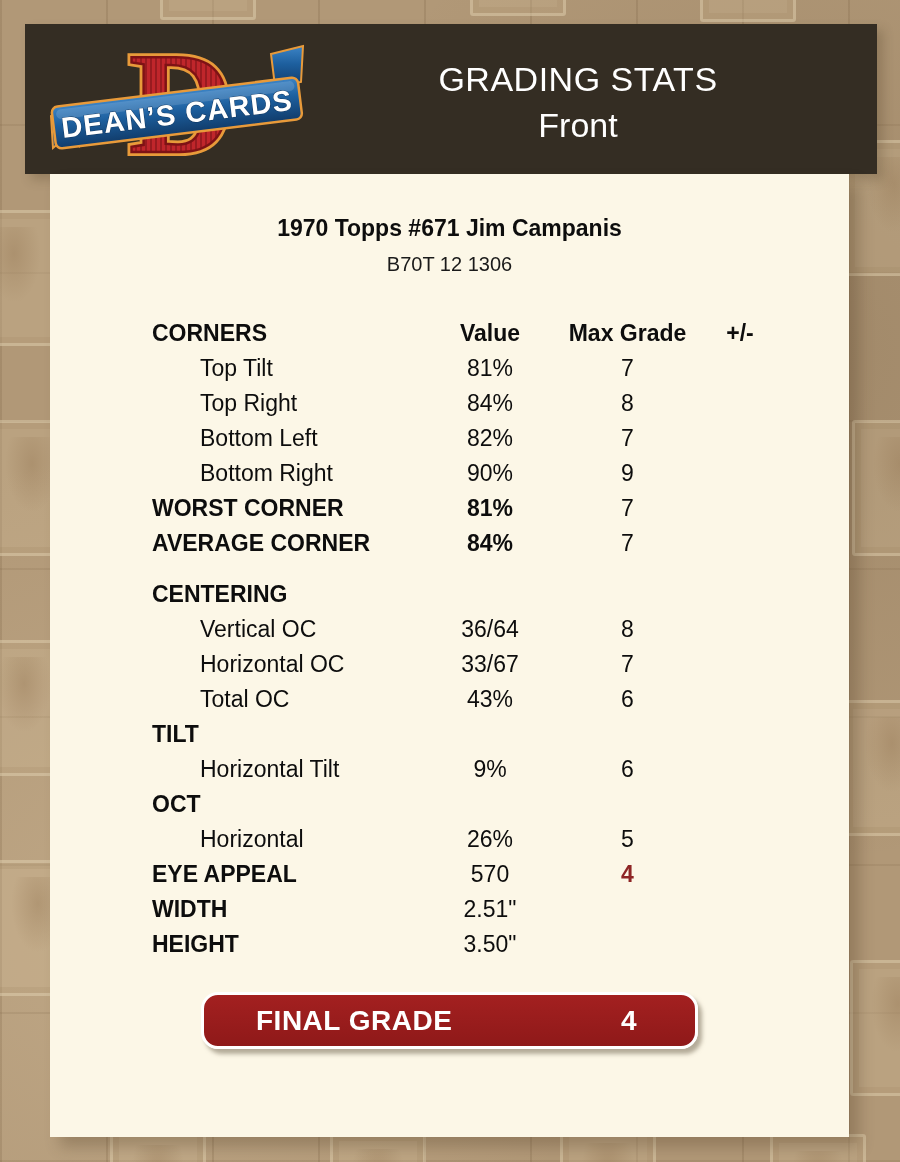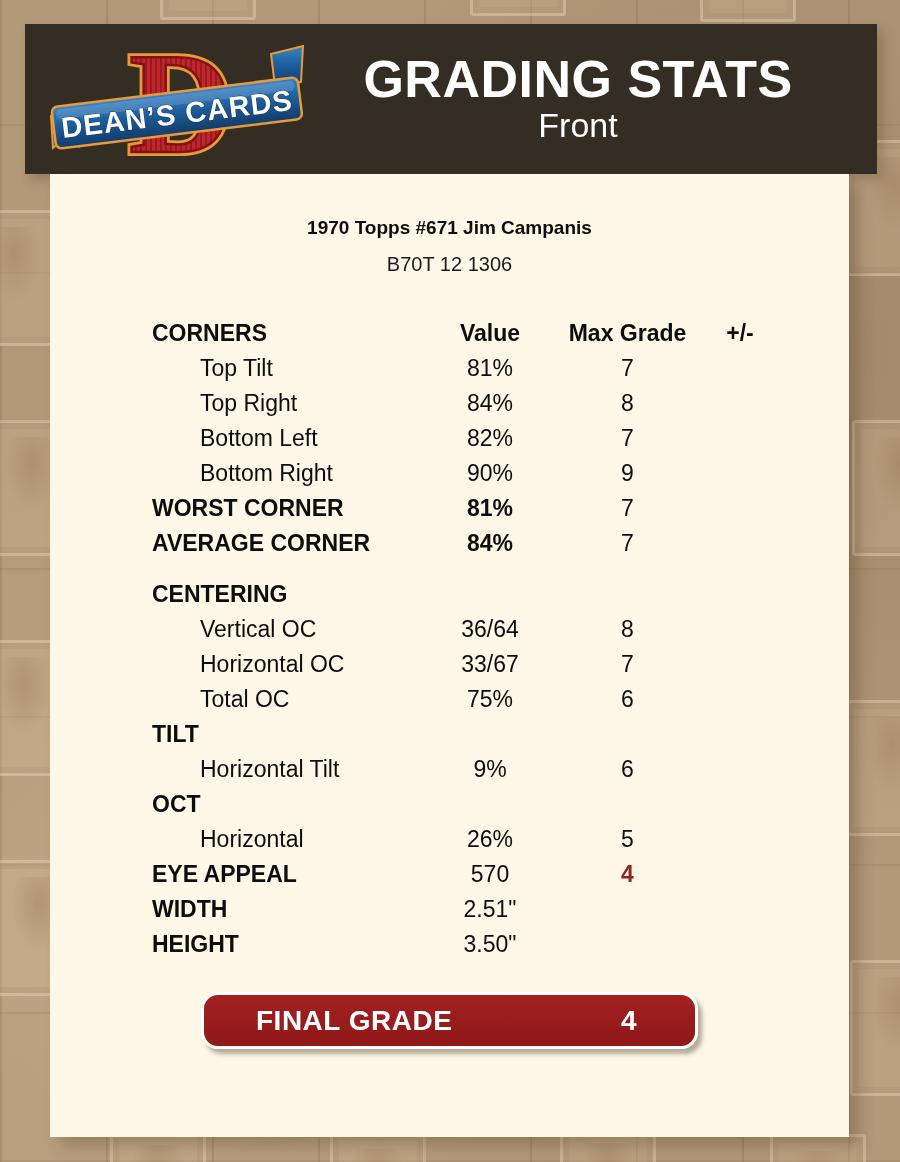--- a/index.html
+++ b/index.html
@@ -25,28 +25,28 @@
     background:radial-gradient(ellipse at 50% 35%, rgba(150,120,85,.40), rgba(0,0,0,0) 70%);
   }
   .header-bar {
     position:absolute; left:25px; top:24px; width:852px; height:150px;
     background:#342d23; display:flex; align-items:center;
     box-shadow:6px 6px 10px rgba(70,55,30,.25);
   }
   .logo-wrap { width:290px; height:150px; position:relative; flex:0 0 auto; }
   .logo-wrap svg { position:absolute; left:20px; top:4px; }
   .header-titles { flex:1; text-align:center; color:#ffffff; padding-right:36px; }
-  .header-title { font-size:52px; font-weight:700; letter-spacing:.5px; line-height:52px; }
+  .header-title { font-size:34px; font-weight:400; letter-spacing:.5px; line-height:52px; }
   .header-subtitle { font-size:34px; font-weight:400; line-height:40px; }
   .panel {
     position:absolute; left:50px; top:174px; width:799px; height:963px;
     background:#fcf7e7; padding-top:38px;
     box-shadow:10px 10px 14px rgba(80,60,35,.30);
   }
-  .card-title { text-align:center; font-size:19px; font-weight:bold; color:#0d0d0d; line-height:32px; }
+  .card-title { text-align:center; font-size:23px; font-weight:bold; color:#0d0d0d; line-height:32px; }
   .card-serial { text-align:center; font-size:20px; color:#1a1a1a; line-height:32px; margin-top:4px; }
   .stats-table { margin:36px 0 0 102px; }
   .trow { display:grid; grid-template-columns:268px 140px 135px 90px; height:35px; align-items:center; font-size:23px; color:#0d0d0d; }
   .cell { white-space:nowrap; }
   .c-value,.c-grade,.c-plus { text-align:center; }
   .thead .cell { font-weight:bold; }
   .trow.sub .c-label { padding-left:48px; }
   .trow.section .c-label, .trow.total .c-label, .trow.metric .c-label { font-weight:bold; }
   .trow.total .c-value { font-weight:bold; }
   .trow.gap { margin-top:16px; }
@@ -177,21 +177,21 @@
           <div class="cell c-plus"></div>
         </div>
         <div class="trow sub">
           <div class="cell c-label">Horizontal OC</div>
           <div class="cell c-value">33/67</div>
           <div class="cell c-grade">7</div>
           <div class="cell c-plus"></div>
         </div>
         <div class="trow sub">
           <div class="cell c-label">Total OC</div>
-          <div class="cell c-value">75%</div>
+          <div class="cell c-value">43%</div>
           <div class="cell c-grade">6</div>
           <div class="cell c-plus"></div>
         </div>
         <div class="trow section">
           <div class="cell c-label">TILT</div>
           <div class="cell c-value"></div>
           <div class="cell c-grade"></div>
           <div class="cell c-plus"></div>
         </div>
         <div class="trow sub">

